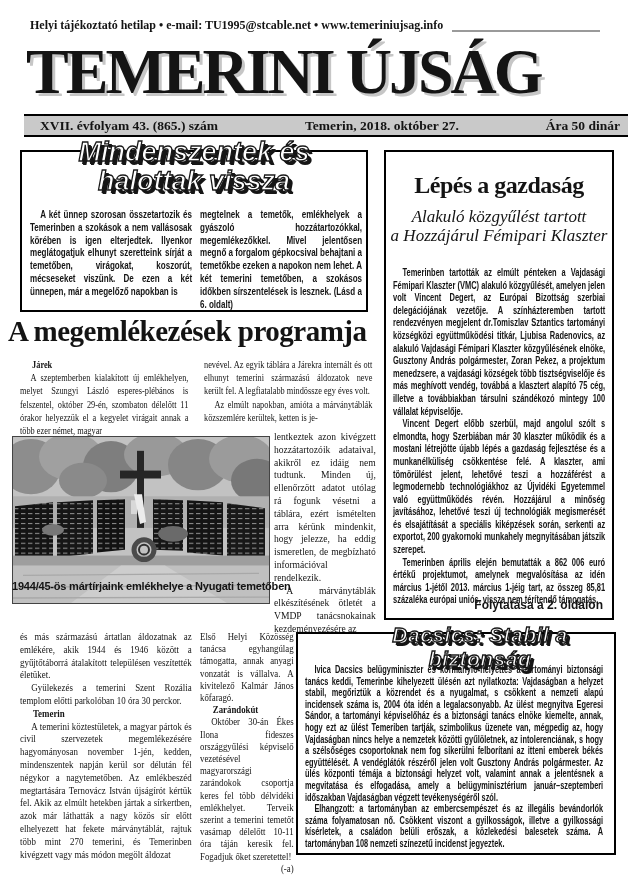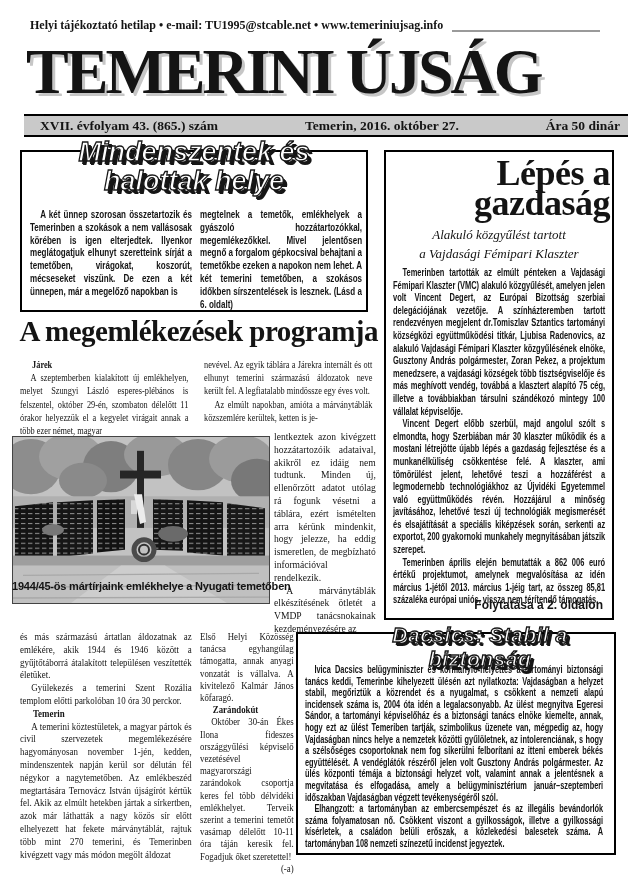--- a/index.html
+++ b/index.html
@@ -28,28 +28,28 @@
   .box{border:2px solid #000;box-sizing:border-box;background:#fff;overflow:hidden;}
   .lead-box{left:20px;top:150px;width:348px;height:162px;overflow:visible;}
   .shadow-head{position:relative;text-align:center;font-family:"Liberation Sans",sans-serif;
                font-style:italic;font-weight:bold;color:#fff;
                -webkit-text-stroke:1.3px #161616;
                text-shadow:3px 3px 0 #161616,4px 4px 0 #161616;}
   .lead-head{margin-top:-14px;font-size:27px;line-height:29px;}
   .dacs-head{margin-top:-11px;font-size:21px;line-height:24px;letter-spacing:.5px;}
 
   .econ-box{left:384px;top:150px;width:230px;height:470px;}
-  .econ-title{margin:6px 2px 0;text-align:right;font-weight:bold;font-size:36px;line-height:30px;letter-spacing:-.5px;}
-  .econ-sub{margin:7px 2px 0;text-align:center;font-style:italic;font-size:13px;line-height:19px;}
+  .econ-title{margin:18px 2px 0;text-align:center;font-weight:bold;font-size:24px;line-height:30px;letter-spacing:-.5px;}
+  .econ-sub{margin:7px 2px 0;text-align:center;font-style:italic;font-size:17px;line-height:19px;}
   .econ-body{position:absolute;left:7px;top:114px;width:312px;transform:scale(.68,1);
              font-size:11px;font-weight:bold;line-height:12.6px;letter-spacing:0;}
   .econ-cont{position:absolute;right:9px;bottom:6px;font-size:12px;font-weight:bold;
              font-family:"Liberation Sans",sans-serif;}
 
-  .memorial-title{left:8px;top:314px;width:370px;text-align:right;font-weight:bold;
+  .memorial-title{left:8px;top:314px;width:370px;text-align:left;font-weight:bold;
                   font-size:29px;line-height:34px;letter-spacing:-.5px;white-space:nowrap;}
 
   .photo-frame{left:12px;top:436px;width:258px;height:168px;border:1px solid #444;box-sizing:border-box;}
   .photo-frame svg{display:block;width:100%;height:100%;}
   .caption{left:12px;top:580px;width:282px;font-family:"Liberation Sans",sans-serif;
            font-weight:bold;font-size:11px;letter-spacing:-.2px;line-height:13px;}
 
   .dacs-box{left:296px;top:632px;width:320px;height:223px;overflow:visible;padding-left:48px;}
   .dacs-body{position:absolute;left:7px;top:30px;width:445px;transform:scale(.67,1);
              font-size:11px;font-weight:bold;line-height:11.6px;}
@@ -60,44 +60,44 @@
 <body>
 
 <div class="page">
 
   <div class="abs tagline">Helyi tájékoztató hetilap • e-mail: TU1995@stcable.net • www.temeriniujsag.info</div>
   <div class="abs tagline-rule"></div>
   <div class="abs masthead">TEMERINI ÚJSÁG</div>
 
   <div class="abs infobar">
     <span>XVII. évfolyam 43. (865.) szám</span>
-    <span>Temerin, 2016. október 27.</span>
+    <span>Temerin, 2018. október 27.</span>
     <span>Ára 50 dinár</span>
   </div>
 
   <div class="abs box lead-box">
     <div class="shadow-head lead-head">
       <span style="display:block">Mindenszentek és</span>
-      <span style="display:block">halottak helye</span>
+      <span style="display:block">halottak vissza</span>
     </div>
     <div class="txt sans abs" style="left:8px;top:56px;width:222px;transform:scale(.73,1);font-size:11px;font-weight:bold;line-height:12.8px;">
       <p class="ind">A két ünnep szorosan összetartozik és Temerinben a szokások a nem vallásosak körében is igen elterjedtek. Ilyenkor meglátogatjuk elhunyt szeretteink sírját a temetőben, virágokat, koszorút, mécseseket viszünk. De ezen a két ünnepen, már a megelőző napokban is</p>
     </div>
     <div class="txt sans abs" style="left:178px;top:56px;width:222px;transform:scale(.73,1);font-size:11px;font-weight:bold;line-height:12.8px;">
       <p class="noind">megtelnek a temetők, emlékhelyek a gyászoló hozzátartozókkal, megemlékezőkkel. Mivel jelentősen megnő a forgalom gépkocsival behajtani a temetőkbe ezeken a napokon nem lehet. A két temerini temetőben, a szokásos időkben sírszentelések is lesznek. (Lásd a 6. oldalt)</p>
     </div>
   </div>
 
   <div class="abs box econ-box">
     <div class="econ-title serif">
       <span style="display:block">Lépés a gazdaság</span>
     </div>
     <div class="econ-sub serif">
       <span style="display:block">Alakuló közgyűlést tartott</span>
-      <span style="display:block">a Vajdasági Fémipari Klaszter</span>
+      <span style="display:block">a Hozzájárul Fémipari Klaszter</span>
     </div>
     <div class="txt sans econ-body">
       <p class="ind">Temerinben tartották az elmúlt pénteken a Vajdasági Fémipari Klaszter (VMC) alakuló közgyűlését, amelyen jelen volt Vincent Degert, az Európai Bizottság szerbiai delegációjának vezetője. A színházteremben tartott rendezvényen megjelent dr.Tomiszlav Sztantics tartományi községközi együttműködési titkár, Ljubisa Radenovics, az alakuló Vajdasági Fémipari Klaszter közgyűlésének elnöke, Gusztony András polgármester, Zoran Pekez, a projektum menedzsere, a vajdasági községek több tisztségviselője és más meghívott vendég, továbbá a klasztert alapító 75 cég, illetve a továbbiakban társulni szándékozó mintegy 100 vállalat képviselője.</p>
       <p class="ind">Vincent Degert előbb szerbül, majd angolul szólt s elmondta, hogy Szerbiában már 30 klaszter működik és a mostani létrejötte újabb lépés a gazdaság fejlesztése és a munkanélküliség csökkentése felé. A klaszter, ami tömörülést jelent, lehetővé teszi a hozzáférést a legmodernebb technológiákhoz az Újvidéki Egyetemmel való együttműködés révén. Hozzájárul a minőség javításához, lehetővé teszi új technológiák megismerését és elsajátítását a speciális kiképzések során, serkenti az exportot, 200 gyakornoki munkahely megnyitásában játszik szerepet.</p>
       <p class="ind">Temerinben április elején bemutatták a 862 006 euró értékű projektumot, amelynek megvalósítása az idén március 1-jétől 2013. március 1-jéig tart, az összeg 85,81 százaléka európai uniós, vissza nem térítendő támogatás.</p>
     </div>
     <div class="econ-cont">Folytatása a 2. oldalon</div>
   </div>
 
   <div class="abs memorial-title serif">A megemlékezések programja</div>

